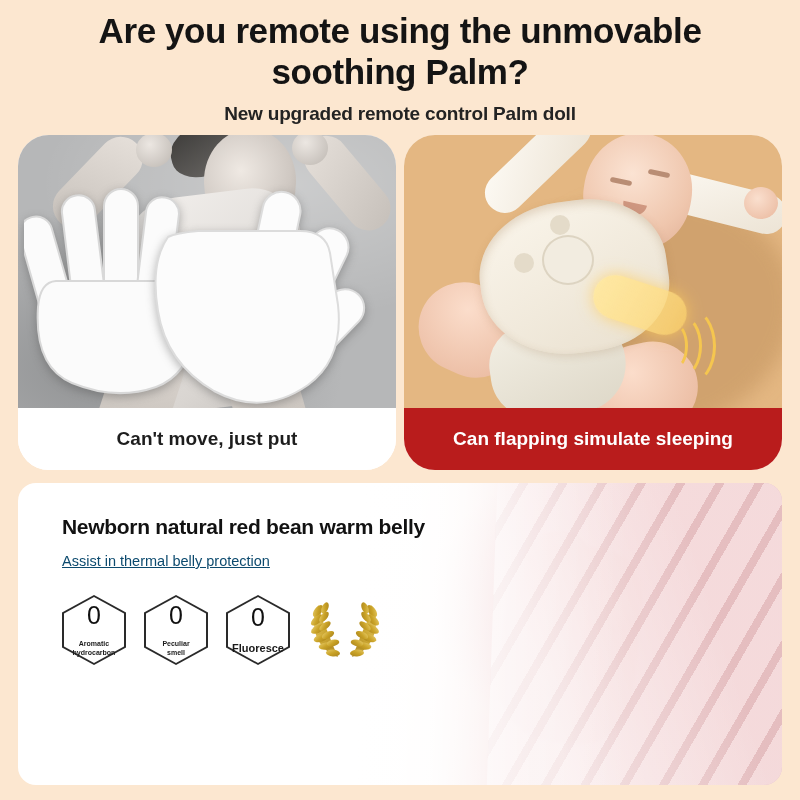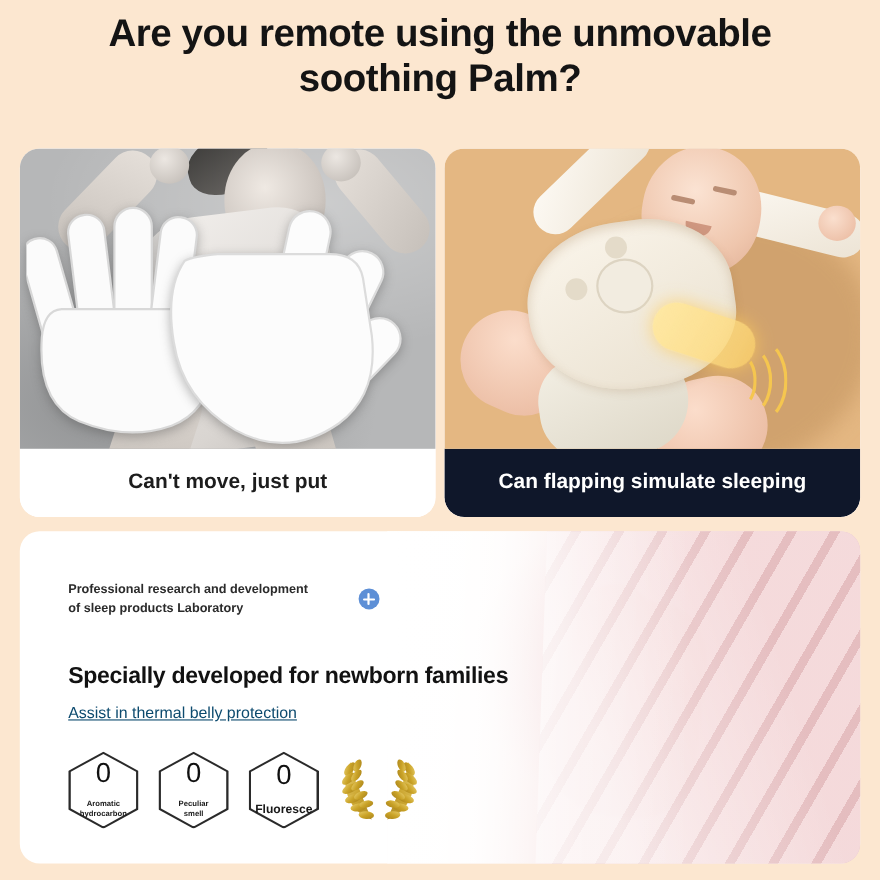--- a/index.html
+++ b/index.html
@@ -40,21 +40,21 @@
     top: 135px;
     left: 18px;
     width: 764px;
     height: 335px;
     display: flex;
     gap: 8px;
   }
   .photo-card {
     width: 378px;
     height: 335px;
-    border-radius: 18px;
+    border-radius: 31px;
     overflow: hidden;
     background: #ffffff;
     position: relative;
     display: flex;
     flex-direction: column;
   }
   .photo-area {
     position: relative;
     overflow: hidden;
     flex: 1 1 auto;
@@ -68,21 +68,21 @@
     font-weight: bold;
   }
   .caption-light {
     height: 62px;
     background: #ffffff;
     color: #1d1d1d;
     font-size: 19px;
   }
   .caption-blue {
     height: 62px;
-    background: #0f172a;
+    background: #b91c1c;
     color: #ffffff;
     font-size: 19px;
     line-height: 1.18;
     border-radius: 0 0 18px 18px;
   }
 
   
   .gray-photo { background: #b6b7b8; }
   .gray-photo .vig {
     position: absolute; inset: 0;
@@ -330,20 +330,21 @@
   .hexbadge.wide .hlabel { font-size: 11px; white-space: nowrap; }
 
   
   .wreath { width: 74px; height: 62px; flex: 0 0 auto; }
 </style>
 </head>
 <body>
 
 <div class="header">
   <div class="headline">Are you remote using the unmovable soothing Palm?</div>
+  <div class="subhead">New upgraded remote control Palm doll</div>
 </div>
 
 <div class="card-row">
 
   <div class="photo-card">
     <div class="photo-area gray-photo">
       <div class="vig"></div>
       <div class="g-hair"></div>
       <div class="g-head"></div>
       <div class="g-arm l"></div>
@@ -409,28 +410,23 @@
     <div class="bp-baby"></div>
     <div class="bp-hand a"></div>
     <div class="bp-hand b"></div>
     <div class="bp-drape">
       <div class="bp-drape-soft"></div>
     </div>
     <div class="bp-fade"></div>
   </div>
 
   <div class="bp-content">
-
-    <div class="bp-sub-row">
-      <div class="bp-sub" style="white-space: pre-line;">Professional research and development
-of sleep products Laboratory</div>
-      <div class="plus-badge"></div>
-    </div>
-
-    <div class="bp-h2">Specially developed for newborn families</div>
+    <div class="bp-h1">Newborn natural red bean warm belly</div>
+
+
     <div class="bp-sub2">Assist in thermal belly protection</div>
 
     <div class="badge-row">
 
       <div class="hexbadge">
         <div class="hex"></div>
         <div class="hex-in"></div>
         <div class="zero">0</div>
         <div class="hlabel">Aromatic
 hydrocarbon</div>

